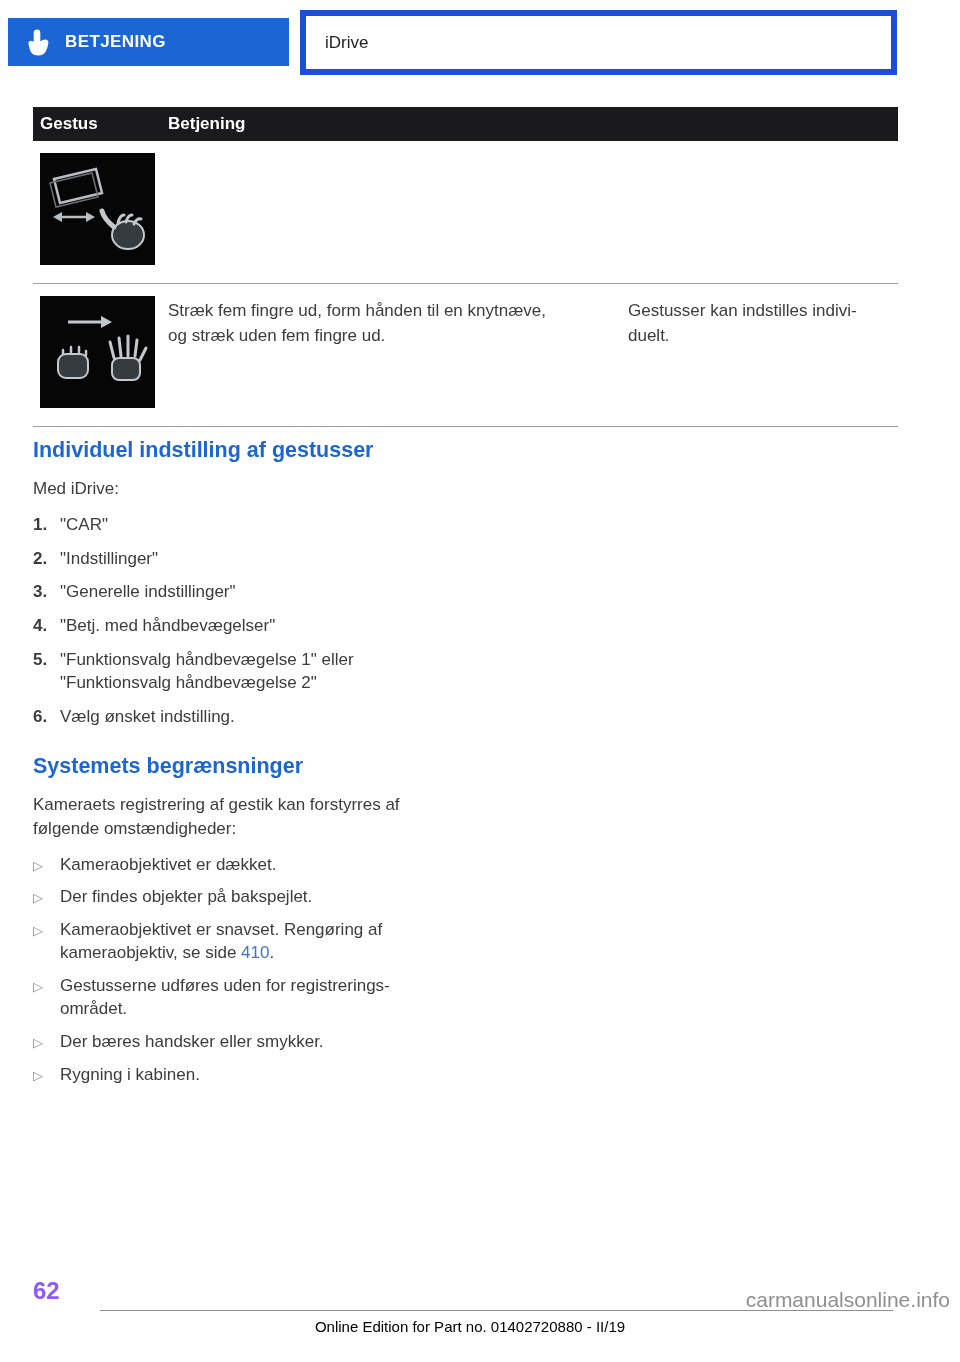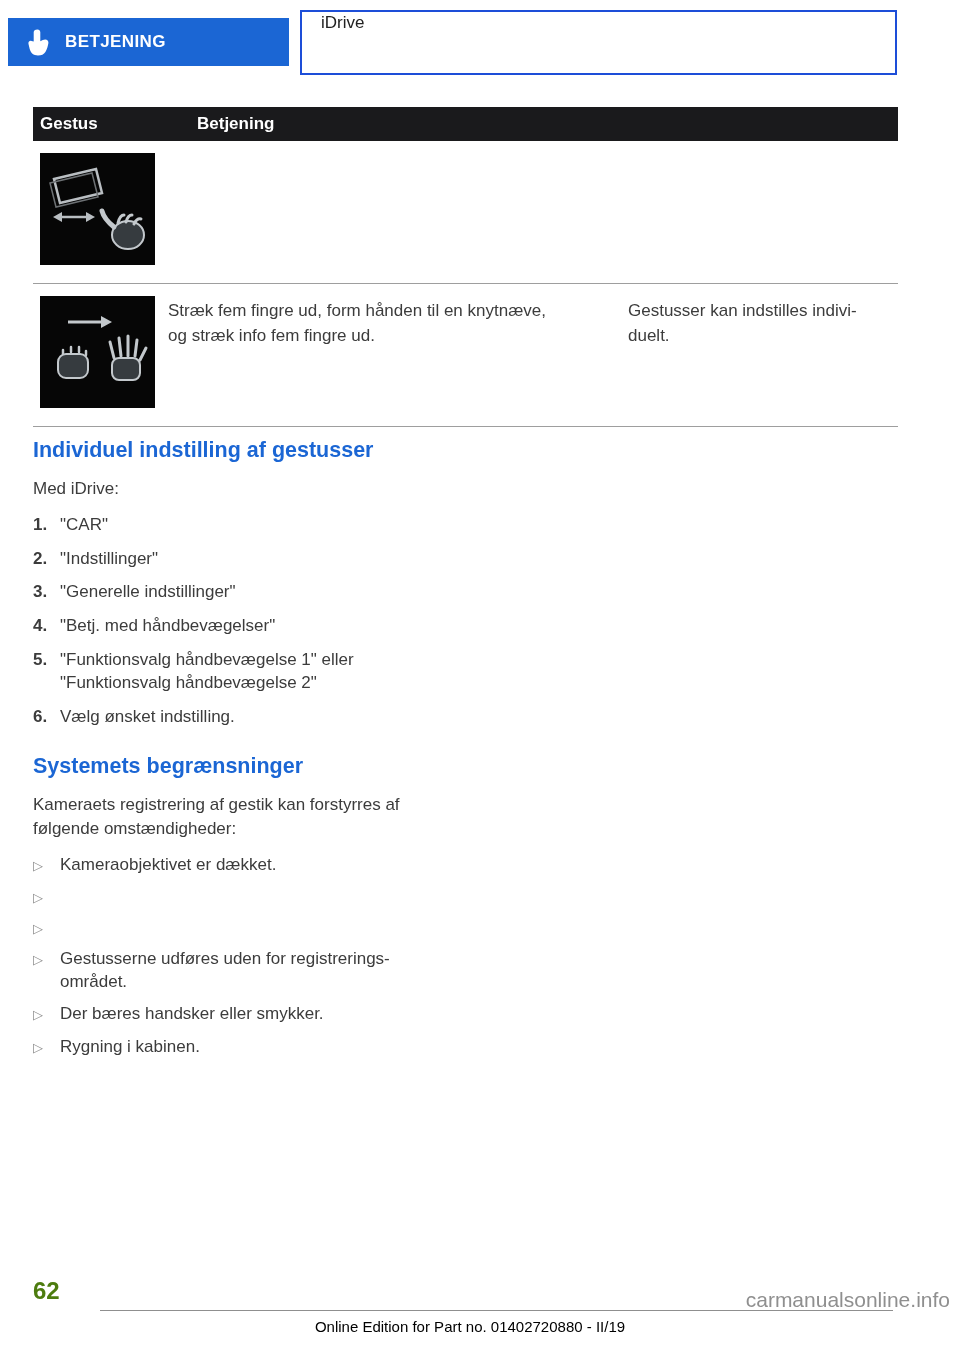--- a/index.html
+++ b/index.html
@@ -20,31 +20,31 @@
     width: 281px; height: 48px;
     background: #1b66d4; color: #fff;
     display: flex; align-items: center;
     padding-left: 20px; gap: 13px;
   }
   .brand-label { font-size: 17px; font-weight: bold; letter-spacing: 0.4px; }
   .hand-icon { display: flex; align-items: center; }
   .chapter-box {
     position: absolute; left: 300px; top: 10px;
     width: 597px; height: 65px;
-    border: 2px solid #1d4ed8;
-    padding: 1px 0 0 19px;
+    border: 6px solid #1d4ed8;
+    padding: 17px 0 0 19px;
     color: #222222;
   }
 
   
   .gesture-table { position: absolute; left: 33px; top: 107px; width: 865px; }
   .t-head {
     display: flex; align-items: center;
     background: #1a1a1c; color: #ffffff;
-    font-weight: bold; height: 34px; gap: 29px;
+    font-weight: bold; height: 34px;
   }
   .col-gestus { width: 135px; padding-left: 7px; }
   .col-betjening { width: 460px; }
   .col-funktion { flex: 1; }
   .t-row { display: flex; padding: 12px 0 18px; border-bottom: 1px solid #9e9e9e; }
   .cell-gestus { width: 135px; flex: none; }
   .tile { width: 115px; height: 112px; margin-left: 7px; background: #060606; }
   .cell-action { width: 460px; padding-top: 3px; line-height: 1.45; }
   .cell-function { flex: 1; padding-top: 3px; line-height: 1.45; }
   .pre { white-space: pre-line; }
@@ -57,21 +57,21 @@
   }
   .limits-title { margin-top: 25px; }
   .intro { margin: 0 0 13px 0; line-height: 1.4; }
   .step { display: flex; margin-bottom: 11px; line-height: 1.35; }
   .step-num { width: 27px; flex: none; font-weight: bold; color: #3c3c3c; }
   .bullet { display: flex; margin-bottom: 10px; line-height: 1.35; }
   .bullet-marker { width: 27px; flex: none; color: #8d8d8d; font-size: 13px; padding-top: 3px; }
   .page-link { color: #3b76d2; text-decoration: none; cursor: pointer; }
 
   
-  .footer-num { position: absolute; left: 33px; top: 1277px; font-size: 24px; font-weight: bold; color: #4d7c0f; }
+  .footer-num { position: absolute; left: 33px; top: 1277px; font-size: 24px; font-weight: bold; color: #8b5cf6; }
   .footer-line { position: absolute; left: 100px; right: 67px; top: 1310px; border-top: 1px solid #8f8f8f; height: 0; }
   .edition { position: absolute; left: 0; top: 1318px; width: 940px; text-align: center; font-size: 15px; color: #000000; }
   .watermark { position: absolute; right: 10px; top: 1247px; font-size: 21px; color: #8f8f8f; margin-top: 41px; }
 </style>
 </head>
 <body>
 
 <div>
 
   <div class="brand-box">
@@ -118,21 +118,21 @@
             <line x1="28" y1="26" x2="62" y2="26" stroke="#c3c8cc" stroke-width="3"></line>
             <polygon points="72,26 61,20 61,32" fill="#c3c8cc"></polygon>
             <rect x="18" y="58" width="30" height="24" rx="8" fill="#363b3f" stroke="#c3c8cc" stroke-width="2"></rect>
             <path d="M23 58 v-4 M31 56 v-5 M39 56 v-5 M46 59 v-4" stroke="#c3c8cc" stroke-width="2.5" stroke-linecap="round"></path>
             <rect x="72" y="62" width="28" height="22" rx="7" fill="#363b3f" stroke="#c3c8cc" stroke-width="2"></rect>
             <path d="M74 62 L70 46 M81 60 L79 42 M88 60 L88 40 M95 60 L97 44 M100 64 L106 52" stroke="#c3c8cc" stroke-width="3" stroke-linecap="round"></path>
           </svg>
         </div>
       </div>
       <div class="cell-action pre">Stræk fem fingre ud, form hånden til en knytnæve,
-og stræk info fem fingre ud.</div>
+og stræk uden fem fingre ud.</div>
       <div class="cell-function pre">Gestusser kan indstilles indivi-
 duelt.</div>
     </div>
   </div>
 
   <div class="content">
 
     <h2 class="section-title">Individuel indstilling af gestusser</h2>
     <p class="intro">Med iDrive:</p>
 
@@ -168,23 +168,26 @@
     <p class="intro pre">Kameraets registrering af gestik kan forstyrres af
 følgende omstændigheder:</p>
 
     <div>
       <div class="bullet">
         <span class="bullet-marker">▷</span>
         <span class="pre">Kameraobjektivet er dækket.</span>
       </div>
       <div class="bullet">
         <span class="bullet-marker">▷</span>
-      </div>
-      <div class="bullet">
-        <span class="bullet-marker">▷</span>
+        <span class="pre">Der findes objekter på bakspejlet.</span>
+      </div>
+      <div class="bullet">
+        <span class="bullet-marker">▷</span>
+        <span class="pre"><span>Kameraobjektivet er snavset. Rengøring af
+kameraobjektiv, se side </span><a class="page-link">410</a><span>.</span></span>
       </div>
       <div class="bullet">
         <span class="bullet-marker">▷</span>
         <span class="pre">Gestusserne udføres uden for registrerings-
 området.</span>
       </div>
       <div class="bullet">
         <span class="bullet-marker">▷</span>
         <span class="pre">Der bæres handsker eller smykker.</span>
       </div>

